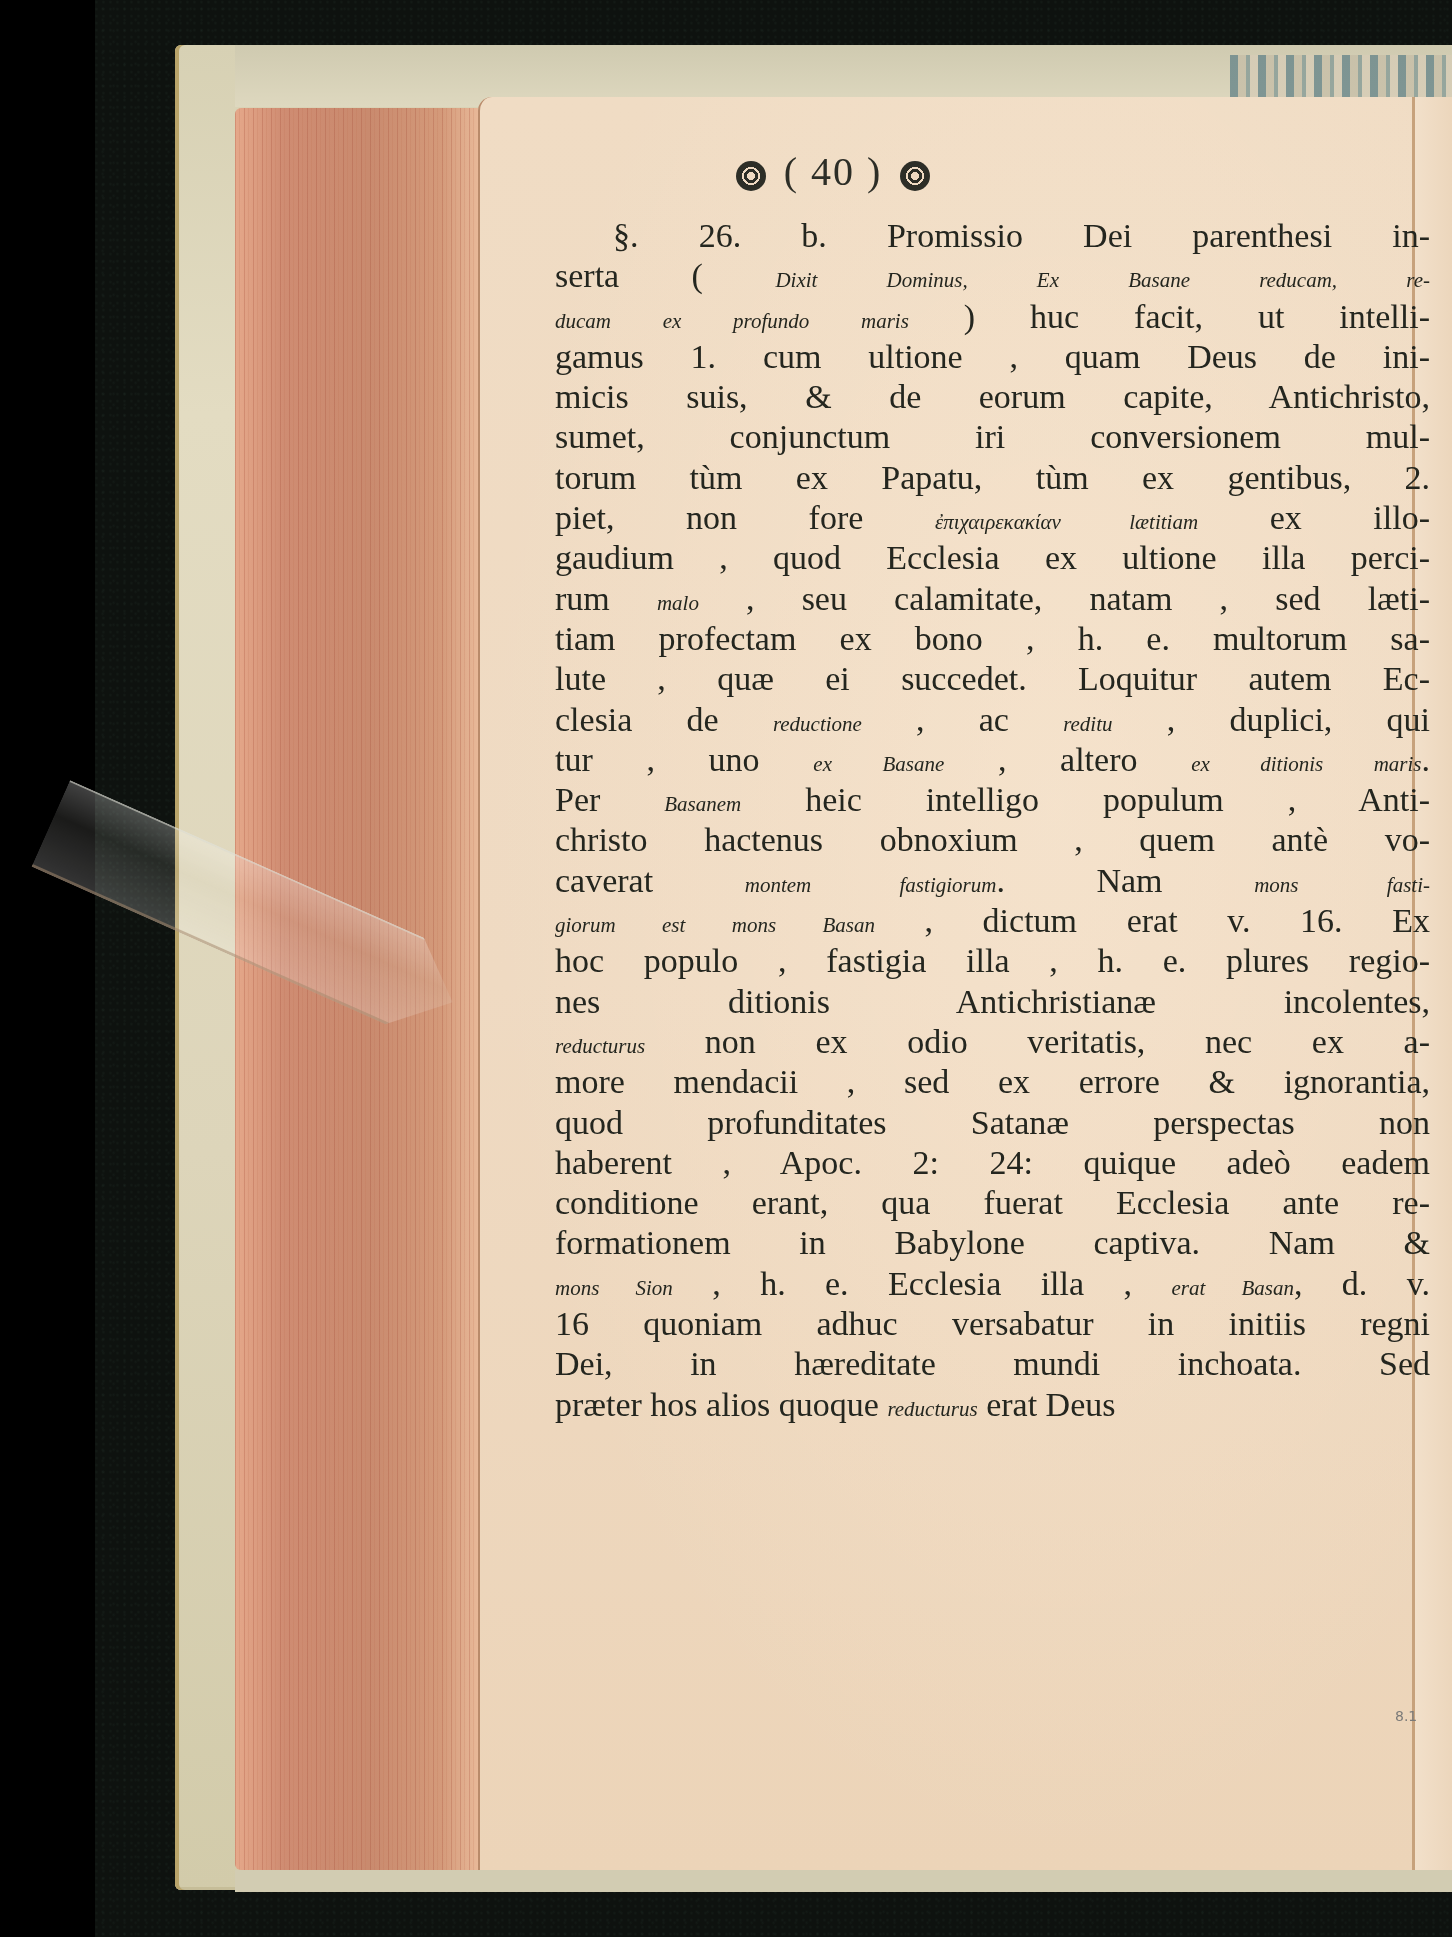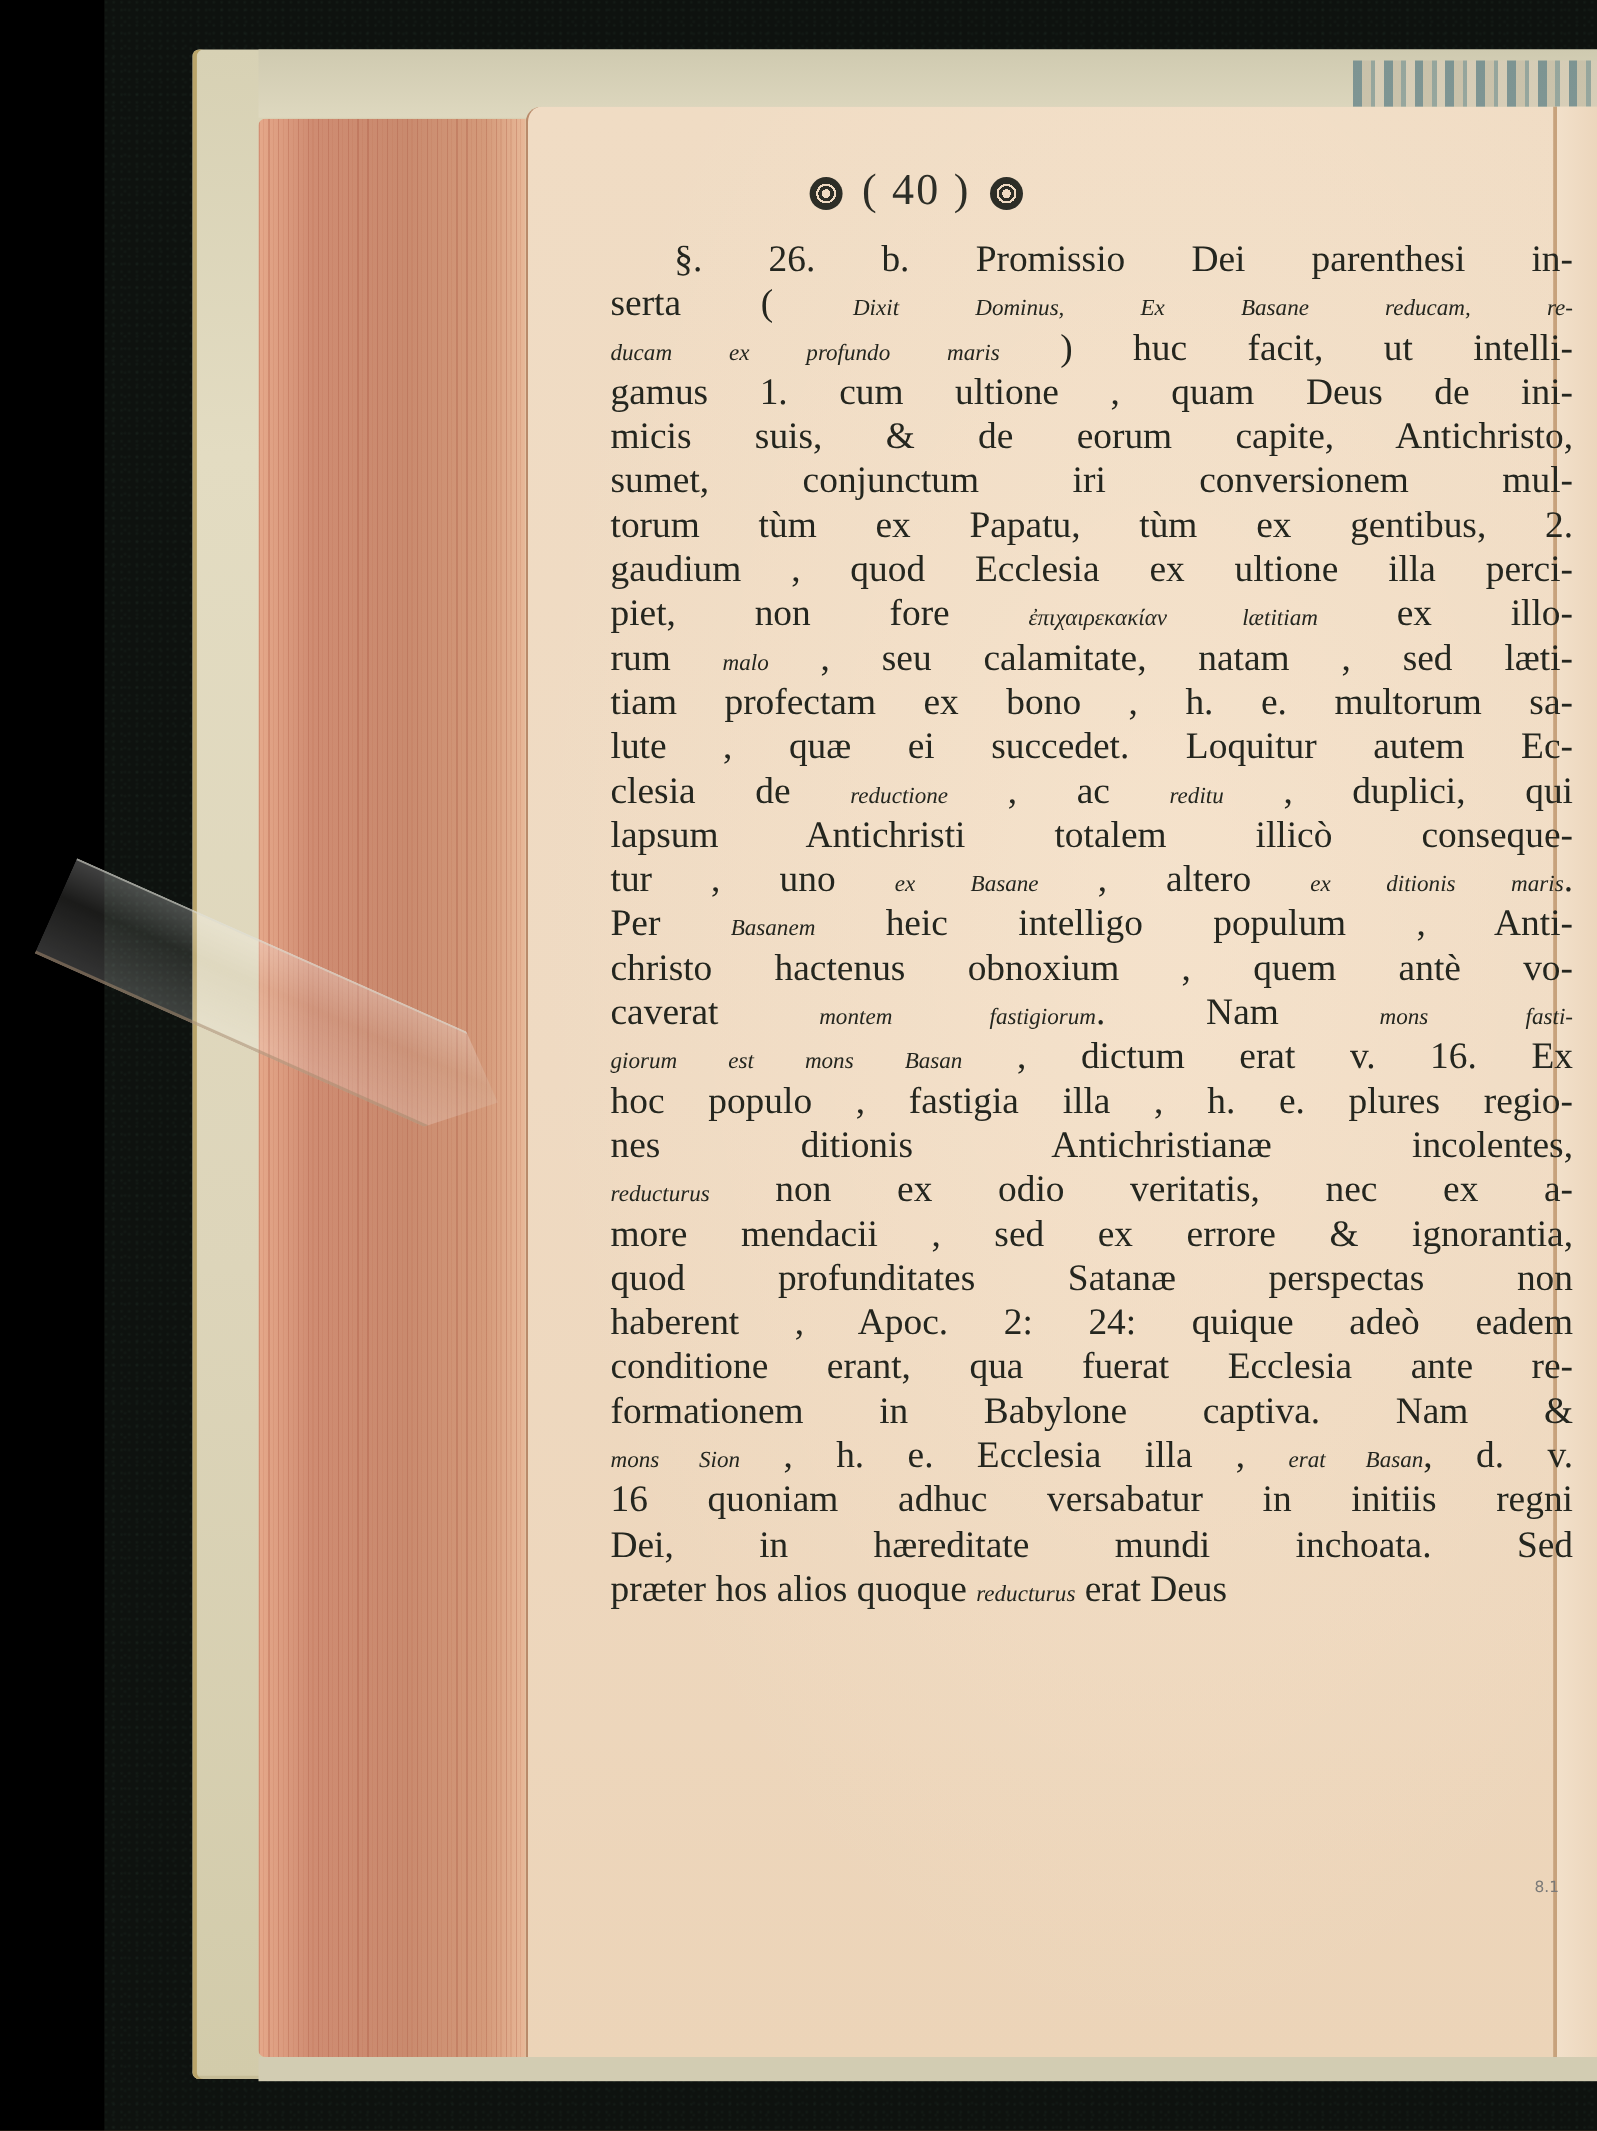--- a/index.html
+++ b/index.html
@@ -107,27 +107,26 @@
 </div>
 
 <div class="text-block">
   <div class="line first">§. 26. b. Promissio Dei parenthesi in-</div>
   <div class="line">serta ( <i>Dixit Dominus, Ex Basane reducam, re-</i></div>
   <div class="line"><i>ducam ex profundo maris</i> ) huc facit, ut intelli-</div>
   <div class="line">gamus 1. cum ultione , quam Deus de ini-</div>
   <div class="line">micis suis, &amp; de eorum capite, Antichristo,</div>
   <div class="line">sumet, conjunctum iri conversionem mul-</div>
   <div class="line">torum tùm ex Papatu, tùm ex gentibus, 2.</div>
+  <div class="line">piet, non fore <i>ἐπιχαιρεκακίαν lætitiam</i> ex illo-</div>
   <div class="line">gaudium , quod Ecclesia ex ultione illa perci-</div>
-  <div class="line">piet, non fore <i>ἐπιχαιρεκακίαν lætitiam</i> ex illo-</div>
   <div class="line">rum <i>malo</i> , seu calamitate, natam , sed læti-</div>
   <div class="line">tiam profectam ex bono , h. e. multorum sa-</div>
   <div class="line">lute , quæ ei succedet. Loquitur autem Ec-</div>
   <div class="line">clesia de <i>reductione</i> , ac <i>reditu</i> , duplici, qui</div>
-  <div class="line">lapsum Antichristi totalem illicò conseque-</div>
   <div class="line">tur , uno <i>ex Basane</i> , altero <i>ex ditionis maris</i>.</div>
   <div class="line">Per <i>Basanem</i> heic intelligo populum , Anti-</div>
   <div class="line">christo hactenus obnoxium , quem antè vo-</div>
   <div class="line">caverat <i>montem fastigiorum</i>. Nam <i>mons fasti-</i></div>
   <div class="line"><i>giorum est mons Basan</i> , dictum erat v. 16. Ex</div>
   <div class="line">hoc populo , fastigia illa , h. e. plures regio-</div>
   <div class="line">nes ditionis Antichristianæ incolentes,</div>
   <div class="line"><i>reducturus</i> non ex odio veritatis, nec ex a-</div>
   <div class="line">more mendacii , sed ex errore &amp; ignorantia,</div>
   <div class="line">quod profunditates Satanæ perspectas non</div>

